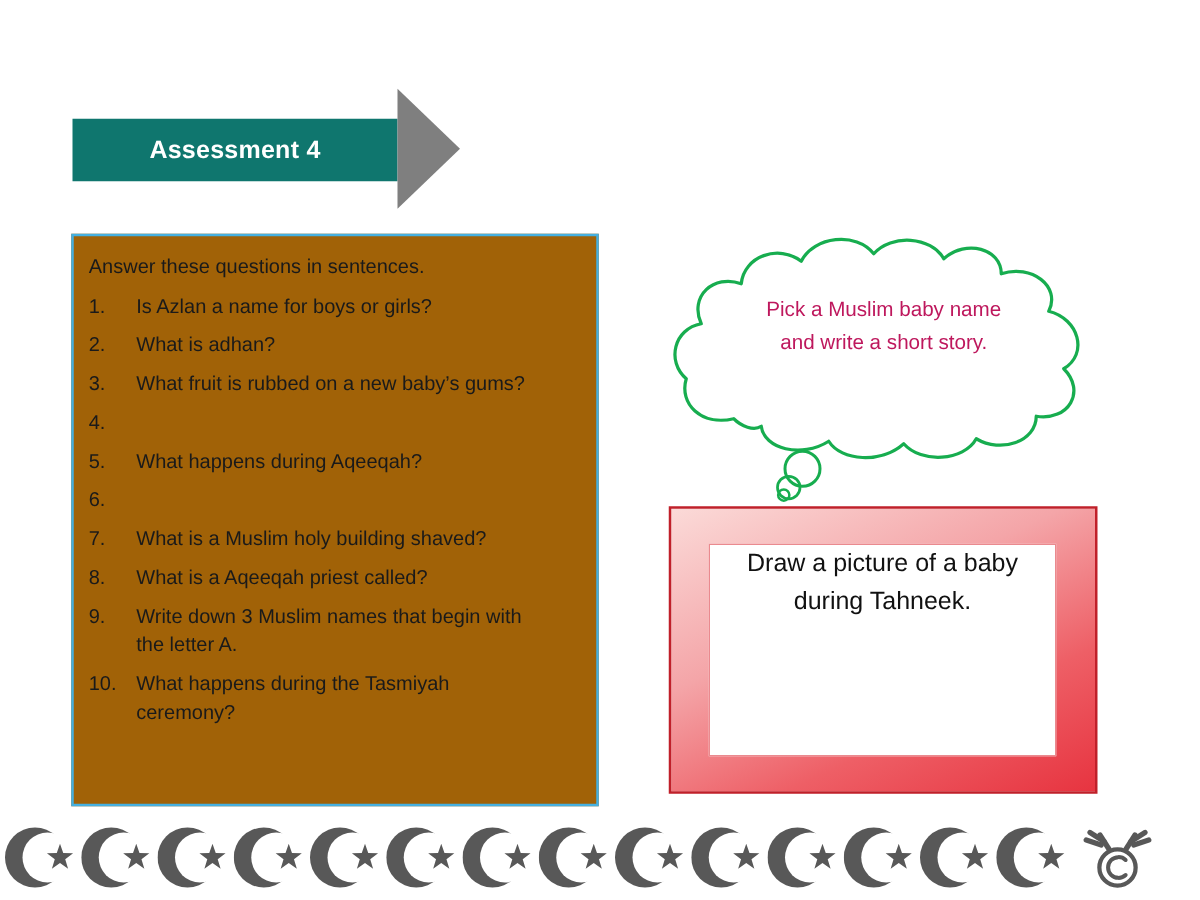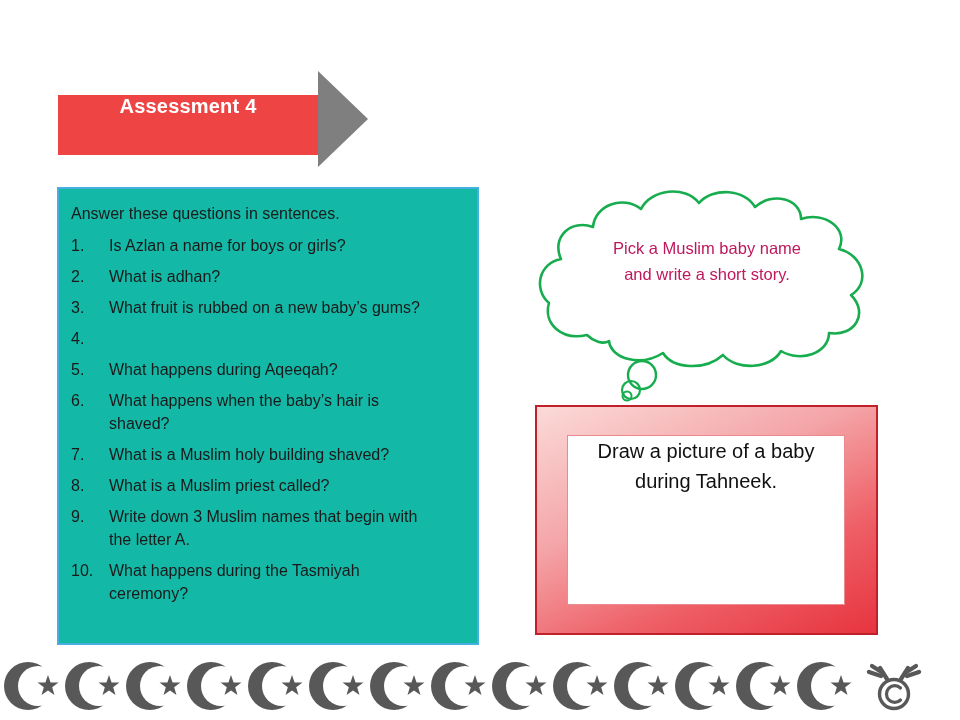--- a/index.html
+++ b/index.html
@@ -4,41 +4,41 @@
 <style>
   html,body { margin:0; padding:0; background:#fff; }
   .slide {
     position:relative; width:960px; height:720px; background:#ffffff;
     font-family:"Liberation Sans", sans-serif; overflow:hidden;
   }
 
   
   .arrow-wrap { position:absolute; left:58px; top:71px; width:310px; height:97px; }
   .arrow-body {
-    position:absolute; left:0; top:24px; width:260px; height:60px; background:#ef4444;
-    display:flex; align-items:flex-start; justify-content:center;
+    position:absolute; left:0; top:24px; width:260px; height:50px; background:#0f766e;
+    display:flex; align-items:center; justify-content:center;
   }
   .arrow-body span { color:#fff; font-weight:bold; font-size:20px; letter-spacing:0.2px; }
   .arrow-head {
     position:absolute; left:260px; top:0; width:0; height:0;
     border-top:48px solid transparent; border-bottom:48px solid transparent;
     border-left:50px solid #7f7f7f;
   }
 
   
   .instruction-box {
     position:absolute; left:390px; top:76px; width:516px; height:80px; background:#7f7f7f;
     color:#fff; font-weight:bold; font-size:15px; line-height:23px; text-align:center;
     display:flex; align-items:center; justify-content:center; padding:0 13px; box-sizing:border-box;
   }
 
   
   .questions-box {
     position:absolute; left:57px; top:187px; width:422px; height:458px; box-sizing:border-box;
-    border:2.5px solid #45b0e0; background:#14b8a6; padding:13px 8px 0 12px;
+    border:2.5px solid #45b0e0; background:#a16207; padding:13px 8px 0 12px;
     font-size:16px; line-height:23px; color:#1a1a1a;
   }
   .q-intro { margin-bottom:9px; }
   .q-row { display:flex; margin-bottom:8px; }
   .q-num { flex:0 0 38px; }
   .q-text { max-width:330px; }
 
   
   .cloud-wrap { position:absolute; left:535px; top:183px; width:345px; height:225px; }
   .cloud-wrap svg { position:absolute; left:0; top:0; }
@@ -96,29 +96,28 @@
     </div>
     <div class="q-row">
       <span class="q-num">4.</span>
     </div>
     <div class="q-row">
       <span class="q-num">5.</span>
       <span class="q-text">What happens during Aqeeqah?</span>
     </div>
     <div class="q-row">
       <span class="q-num">6.</span>
-      <span class="q-text">What happens when the baby’s hair is shaved?</span>
     </div>
     <div class="q-row">
       <span class="q-num">7.</span>
       <span class="q-text">What is a Muslim holy building shaved?</span>
     </div>
     <div class="q-row">
       <span class="q-num">8.</span>
-      <span class="q-text">What is a Muslim priest called?</span>
+      <span class="q-text">What is a Aqeeqah priest called?</span>
     </div>
     <div class="q-row">
       <span class="q-num">9.</span>
       <span class="q-text">Write down 3 Muslim names that begin with the letter A.</span>
     </div>
     <div class="q-row">
       <span class="q-num">10.</span>
       <span class="q-text">What happens during the Tasmiyah ceremony?</span>
     </div>
   </div>

